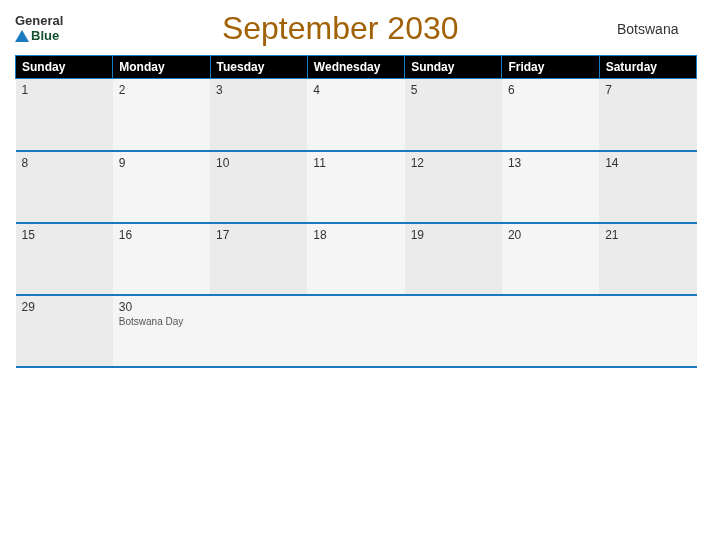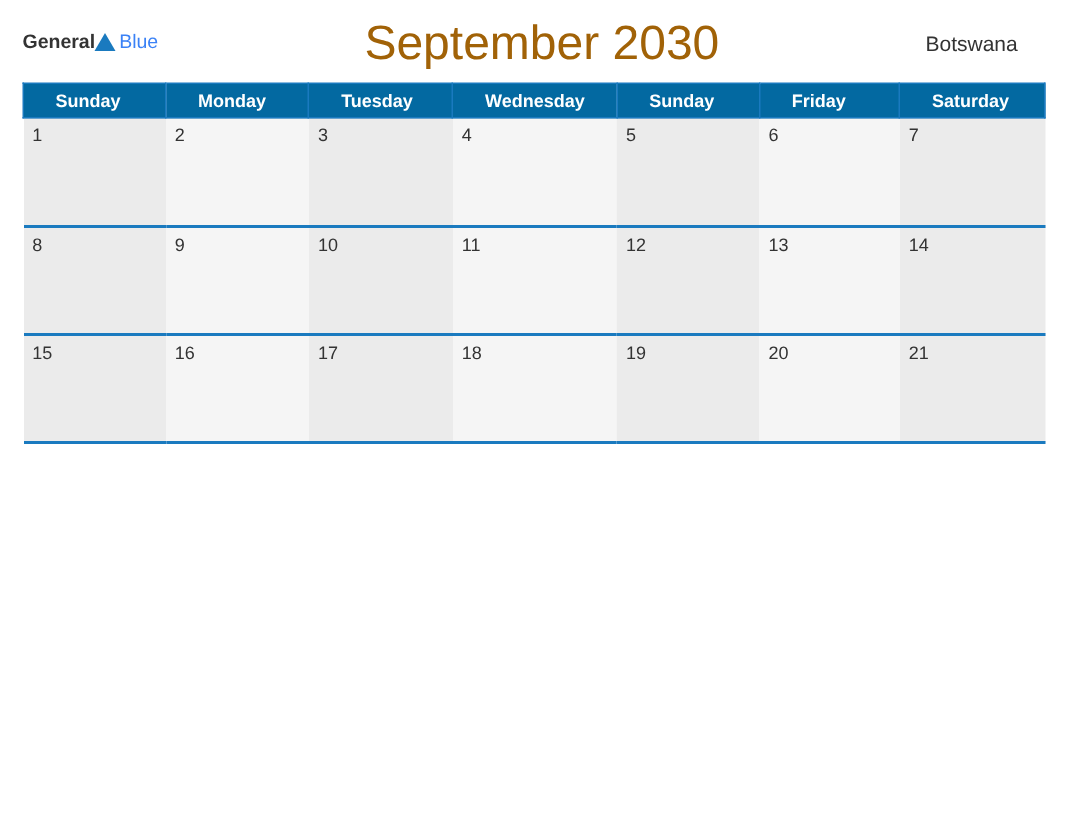--- a/index.html
+++ b/index.html
@@ -17,32 +17,32 @@
       padding: 10px 15px 10px 15px;
     }
     .header {
       display: flex;
       align-items: center;
       justify-content: space-between;
       margin-bottom: 8px;
     }
     .logo {
       display: flex;
-      flex-direction: row;
+      flex-direction: column;
       line-height: 1.1;
     }
     .logo-general {
       font-size: 13px;
       font-weight: bold;
       color: #333;
     }
     .logo-blue {
       font-size: 13px;
-      font-weight: normal;
-      color: #3b82f6;
+      font-weight: bold;
+      color: #14532d;
       display: flex;
       align-items: center;
       gap: 2px;
     }
     .logo-triangle {
       width: 0;
       height: 0;
       border-left: 7px solid transparent;
       border-right: 7px solid transparent;
       border-bottom: 12px solid #1a7abf;
@@ -59,26 +59,26 @@
       font-size: 14px;
       color: #333;
       text-align: left;
       min-width: 80px;
     }
     .calendar-grid {
       width: 100%;
       border-collapse: collapse;
     }
     .calendar-grid thead tr th {
-      background-color: #0369a1;
+      background-color: #000000;
       color: #fff;
       font-size: 12px;
       font-weight: bold;
       text-align: left;
-      padding: 4px 21px;
+      padding: 4px 6px;
       border: 1px solid #1a7abf;
     }
     .calendar-grid tbody tr {
       height: 72px;
     }
     .calendar-grid tbody tr td {
       vertical-align: top;
       padding: 4px 6px;
       font-size: 12px;
       color: #333;
@@ -201,15 +201,29 @@
           <td>
             <span class="day-number">19</span>
           </td>
           <td>
             <span class="day-number">20</span>
           </td>
           <td>
             <span class="day-number">21</span>
           </td>
         </tr>
+        <tr>
+          <td>
+            <span class="day-number">29</span>
+          </td>
+          <td>
+            <span class="day-number">30</span>
+            <span class="holiday-label">Botswana Day</span>
+          </td>
+          <td class="empty-cell"></td>
+          <td class="empty-cell"></td>
+          <td class="empty-cell"></td>
+          <td class="empty-cell"></td>
+          <td class="empty-cell"></td>
+        </tr>
       </tbody>
   </table>
 </div>
 
 </body></html>

